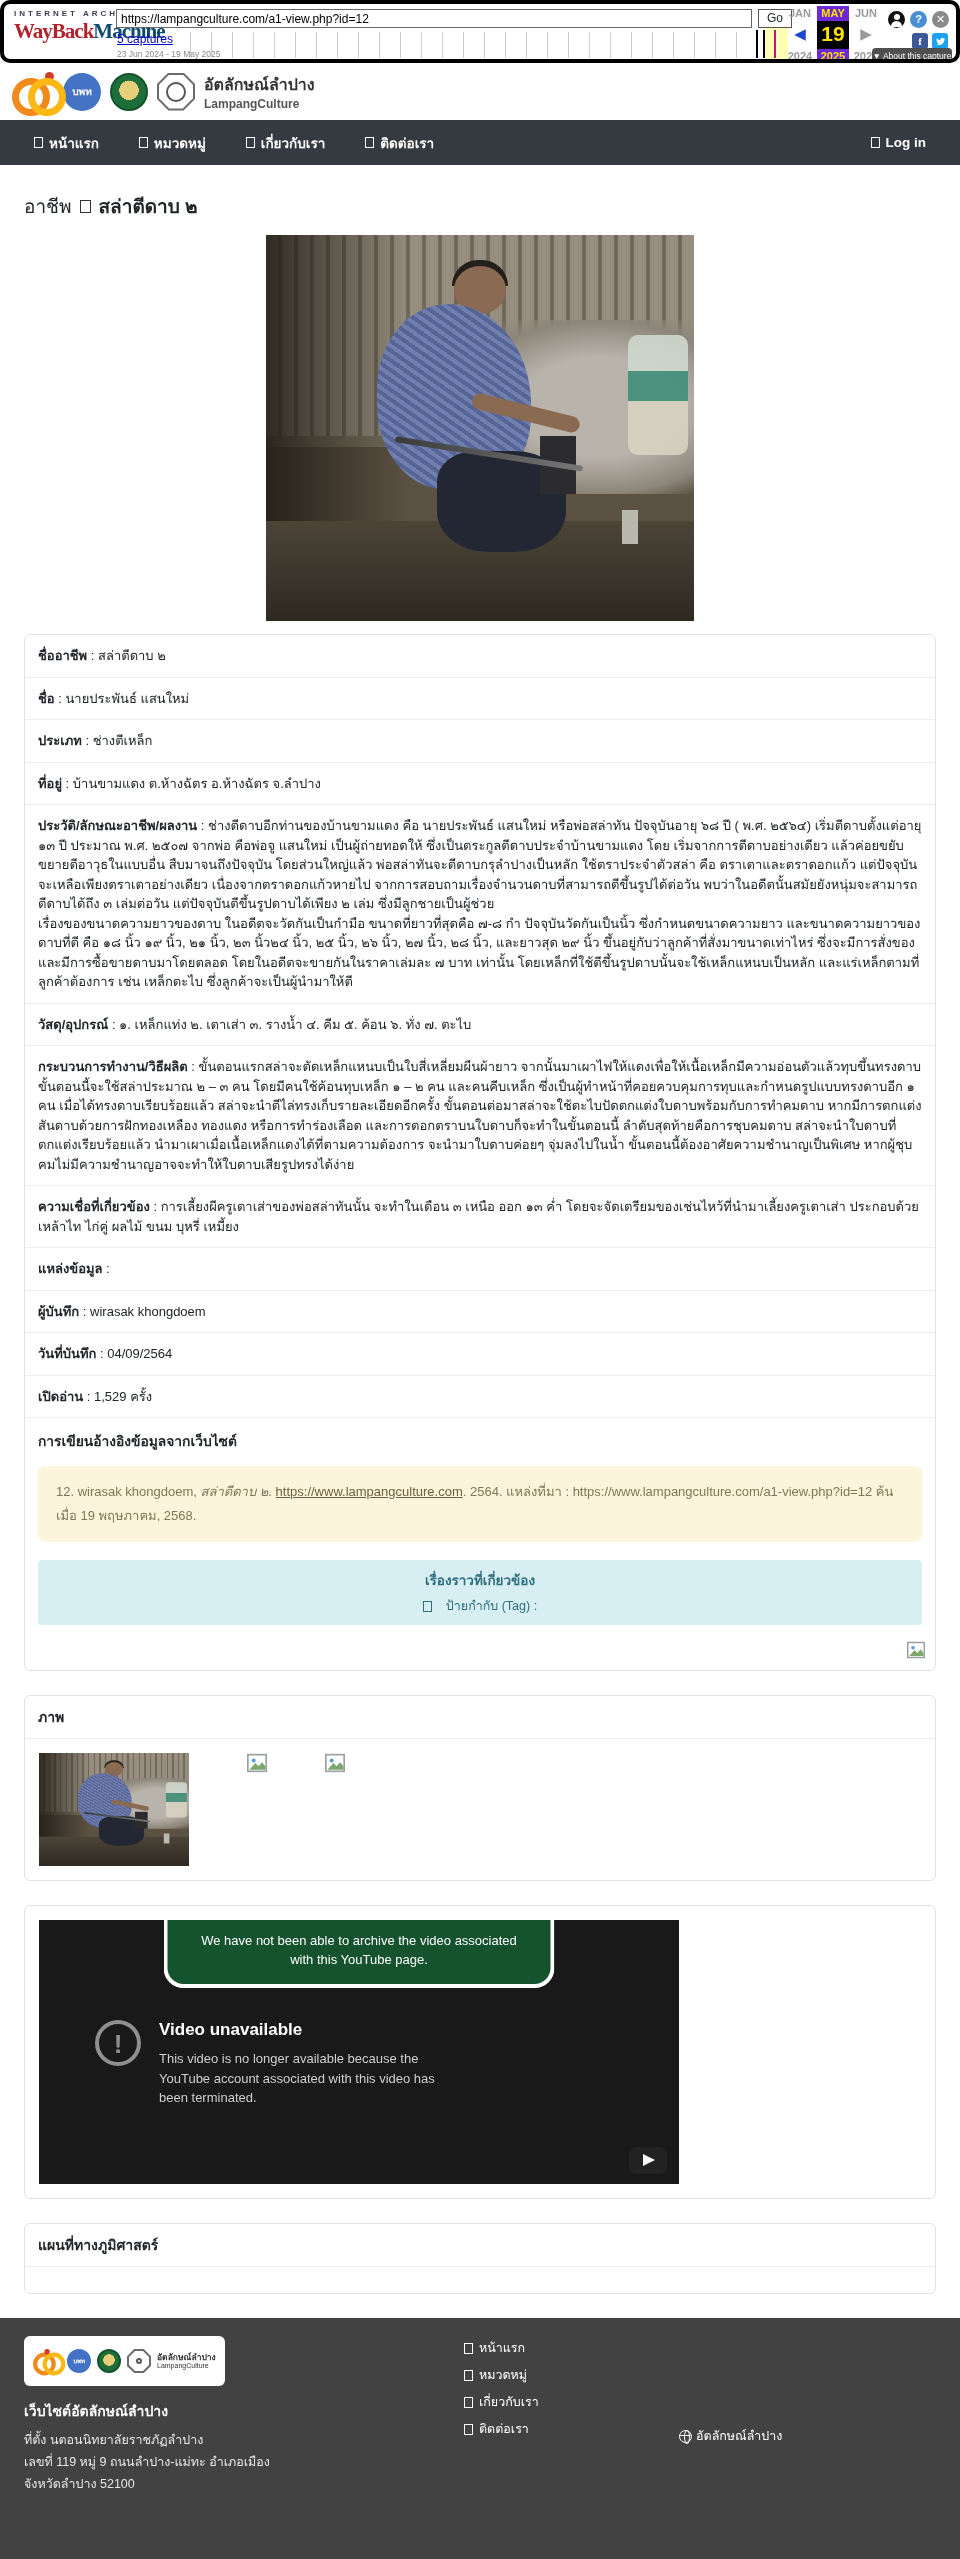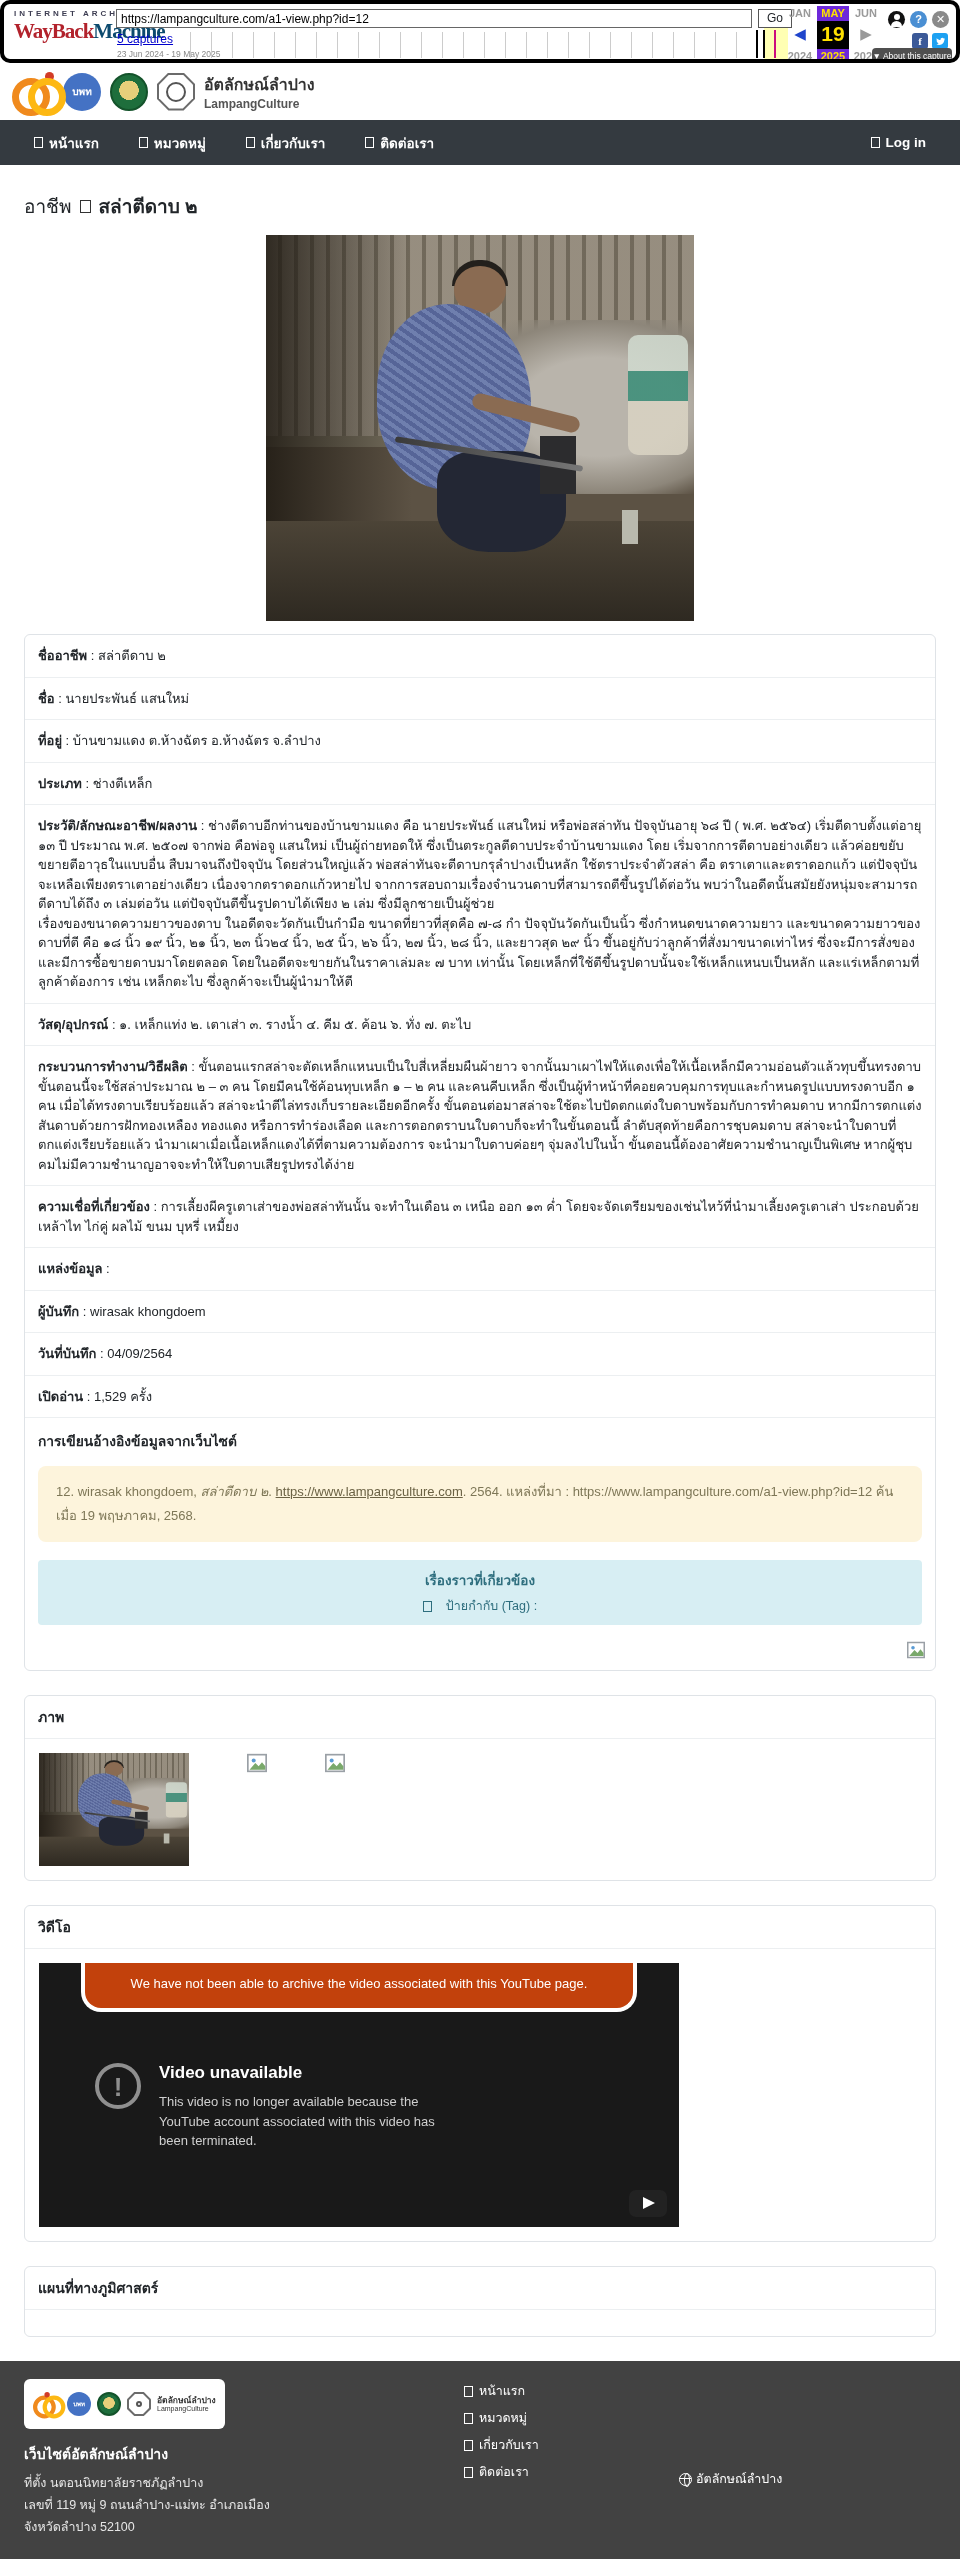--- a/index.html
+++ b/index.html
@@ -144,21 +144,21 @@
 
   .sec-head { padding: 10px 13px; font-weight: bold; font-size: 14px; border-bottom: 1px solid #eceff1; }
   .images-row { padding: 14px; display: flex; gap: 58px; align-items: flex-start; }
   .thumb { width: 150px; height: 113px; overflow: hidden; position: relative; cursor: pointer; }
   .thumb .photo { transform: scale(0.3505, 0.2927); transform-origin: 0 0; }
 
   .broken-img { display: inline-block; }
 
   .player { margin: 14px; width: 640px; height: 264px; background: #191919; position: relative; }
   .yt-tip { position: absolute; left: 50%; top: 0; transform: translateX(-50%);
-            width: 556px; background: #c2410c; border: 4px solid #fff; border-top: none;
+            width: 391px; background: #14532d; border: 4px solid #fff; border-top: none;
             border-radius: 0 0 20px 20px; color: #fff; text-align: center;
             font-size: 13px; line-height: 1.45; padding: 12px 30px 14px; }
   .vu { position: absolute; left: 56px; top: 100px; display: flex; gap: 18px; }
   .vu-icon { width: 46px; height: 46px; border: 4px solid #8f8f8f; border-radius: 50%;
              color: #8f8f8f; font-size: 26px; font-weight: bold; text-align: center;
              line-height: 40px; flex: 0 0 auto; }
   .vu-title { color: #fff; font-size: 17px; font-weight: bold; margin-bottom: 9px; }
   .vu-msg { color: #cfcfcf; font-size: 13px; line-height: 1.5; width: 300px; }
   .yt-play { position: absolute; right: 12px; bottom: 10px; width: 38px; height: 27px;
              background: rgba(35,35,35,.95); border-radius: 7px; cursor: pointer; }
@@ -289,22 +289,22 @@
       <div class="ph-man-hair"></div><div class="ph-man-head"></div>
       <div class="ph-man-shirt"></div><div class="ph-pants"></div>
       <div class="ph-anvil"></div><div class="ph-rod"></div><div class="ph-arm"></div>
       <div class="ph-can"></div>
     </div>
   </div>
 
   <div class="card">
     <div class="frow"><b>ชื่ออาชีพ</b> : <span class="val">สล่าตีดาบ ๒</span></div>
     <div class="frow"><b>ชื่อ</b> : <span class="val">นายประพันธ์ แสนใหม่</span></div>
+    <div class="frow"><b>ประเภท</b> : <span class="val">ช่างตีเหล็ก</span></div>
     <div class="frow"><b>ที่อยู่</b> : <span class="val">บ้านขามแดง ต.ห้างฉัตร อ.ห้างฉัตร จ.ลำปาง</span></div>
-    <div class="frow"><b>ประเภท</b> : <span class="val">ช่างตีเหล็ก</span></div>
     <div class="frow"><b>ประวัติ/ลักษณะอาชีพ/ผลงาน</b> : <span class="val">ช่างตีดาบอีกท่านของบ้านขามแดง คือ นายประพันธ์ แสนใหม่ หรือพ่อสล่าทัน ปัจจุบันอายุ ๖๘ ปี ( พ.ศ. ๒๕๖๔) เริ่มตีดาบตั้งแต่อายุ ๑๓ ปี ประมาณ พ.ศ. ๒๕๐๗ จากพ่อ คือพ่อจู แสนใหม่ เป็นผู้ถ่ายทอดให้ ซึ่งเป็นตระกูลตีดาบประจำบ้านขามแดง โดย เริ่มจากการตีดาบอย่างเดียว แล้วค่อยขยับขยายตีอาวุธในแบบอื่น สืบมาจนถึงปัจจุบัน โดยส่วนใหญ่แล้ว พ่อสล่าทันจะตีดาบกรุลำปางเป็นหลัก ใช้ตราประจำตัวสล่า คือ ตราเตาและตราดอกแก้ว แต่ปัจจุบันจะเหลือเพียงตราเตาอย่างเดียว เนื่องจากตราดอกแก้วหายไป จากการสอบถามเรื่องจำนวนดาบที่สามารถตีขึ้นรูปได้ต่อวัน พบว่าในอดีตนั้นสมัยยังหนุ่มจะสามารถตีดาบได้ถึง ๓ เล่มต่อวัน แต่ปัจจุบันตีขึ้นรูปดาบได้เพียง ๒ เล่ม ซึ่งมีลูกชายเป็นผู้ช่วย
 เรื่องของขนาดความยาวของดาบ ในอดีตจะวัดกันเป็นกำมือ ขนาดที่ยาวที่สุดคือ ๗-๘ กำ ปัจจุบันวัดกันเป็นนิ้ว ซึ่งกำหนดขนาดความยาว และขนาดความยาวของดาบที่ตี คือ ๑๘ นิ้ว ๑๙ นิ้ว, ๒๑ นิ้ว, ๒๓ นิ้ว๒๔ นิ้ว, ๒๕ นิ้ว, ๒๖ นิ้ว, ๒๗ นิ้ว, ๒๘ นิ้ว, และยาวสุด ๒๙ นิ้ว ขึ้นอยู่กับว่าลูกค้าที่สั่งมาขนาดเท่าไหร่ ซึ่งจะมีการสั่งของและมีการซื้อขายดาบมาโดยตลอด โดยในอดีตจะขายกันในราคาเล่มละ ๗ บาท เท่านั้น โดยเหล็กที่ใช้ตีขึ้นรูปดาบนั้นจะใช้เหล็กแหนบเป็นหลัก และแร่เหล็กตามที่ลูกค้าต้องการ เช่น เหล็กตะไบ ซึ่งลูกค้าจะเป็นผู้นำมาให้ตี</span></div>
     <div class="frow"><b>วัสดุ/อุปกรณ์</b> : <span class="val">๑. เหล็กแท่ง ๒. เตาเส่า ๓. รางน้ำ ๔. คีม ๕. ค้อน ๖. ทั่ง ๗. ตะไบ</span></div>
     <div class="frow"><b>กระบวนการทำงาน/วิธีผลิต</b> : <span class="val">ขั้นตอนแรกสล่าจะตัดเหล็กแหนบเป็นใบสี่เหลี่ยมผืนผ้ายาว จากนั้นมาเผาไฟให้แดงเพื่อให้เนื้อเหล็กมีความอ่อนตัวแล้วทุบขึ้นทรงดาบ ขั้นตอนนี้จะใช้สล่าประมาณ ๒ – ๓ คน โดยมีคนใช้ค้อนทุบเหล็ก ๑ – ๒ คน และคนคีบเหล็ก ซึ่งเป็นผู้ทำหน้าที่คอยควบคุมการทุบและกำหนดรูปแบบทรงดาบอีก ๑ คน เมื่อได้ทรงดาบเรียบร้อยแล้ว สล่าจะนำตีไล่ทรงเก็บรายละเอียดอีกครั้ง ขั้นตอนต่อมาสล่าจะใช้ตะไบปัดตกแต่งใบดาบพร้อมกับการทำคมดาบ หากมีการตกแต่งสันดาบด้วยการฝักทองเหลือง ทองแดง หรือการทำร่องเลือด และการตอกตราบนใบดาบก็จะทำในขั้นตอนนี้ ลำดับสุดท้ายคือการชุบคมดาบ สล่าจะนำใบดาบที่ตกแต่งเรียบร้อยแล้ว นำมาเผาเมื่อเนื้อเหล็กแดงได้ที่ตามความต้องการ จะนำมาใบดาบค่อยๆ จุ่มลงไปในน้ำ ขั้นตอนนี้ต้องอาศัยความชำนาญเป็นพิเศษ หากผู้ชุบคมไม่มีความชำนาญอาจจะทำให้ใบดาบเสียรูปทรงได้ง่าย</span></div>
     <div class="frow"><b>ความเชื่อที่เกี่ยวข้อง</b> : <span class="val">การเลี้ยงผีครูเตาเส่าของพ่อสล่าทันนั้น จะทำในเดือน ๓ เหนือ ออก ๑๓ ค่ำ โดยจะจัดเตรียมของเช่นไหว้ที่นำมาเลี้ยงครูเตาเส่า ประกอบด้วย เหล้าไท ไก่คู่ ผลไม้ ขนม บุหรี่ เหมี้ยง</span></div>
     <div class="frow"><b>แหล่งข้อมูล</b> : <span class="val"></span></div>
     <div class="frow"><b>ผู้บันทึก</b> : <span class="val">wirasak khongdoem</span></div>
     <div class="frow"><b>วันที่บันทึก</b> : <span class="val">04/09/2564</span></div>
     <div class="frow"><b>เปิดอ่าน</b> : <span class="val">1,529 ครั้ง</span></div>
 
@@ -350,21 +350,20 @@
         </svg>
       <svg class="broken-img" width="20" height="20" viewBox="0 0 24 24">
           <rect x="1" y="2" width="22" height="20" fill="#fff" stroke="#9aa0a6" stroke-width="2"></rect>
           <circle cx="8" cy="9" r="2.4" fill="#5a9bd4"></circle>
           <path d="M3 20 L10 12 L14 16 L18 11 L22 16 L22 20 Z" fill="#7aa96b"></path>
         </svg>
     </div>
   </div>
 
   <div class="card">
-    <div class="sec-head">วิดีโอ</div>
     <div class="player">
       <div class="yt-tip">We have not been able to archive the video associated with this YouTube page.</div>
       <div class="vu">
         <div class="vu-icon">!</div>
         <div>
           <div class="vu-title">Video unavailable</div>
           <div class="vu-msg">This video is no longer available because the YouTube account associated with this video has been terminated.</div>
         </div>
       </div>
       <div class="yt-play"></div>

